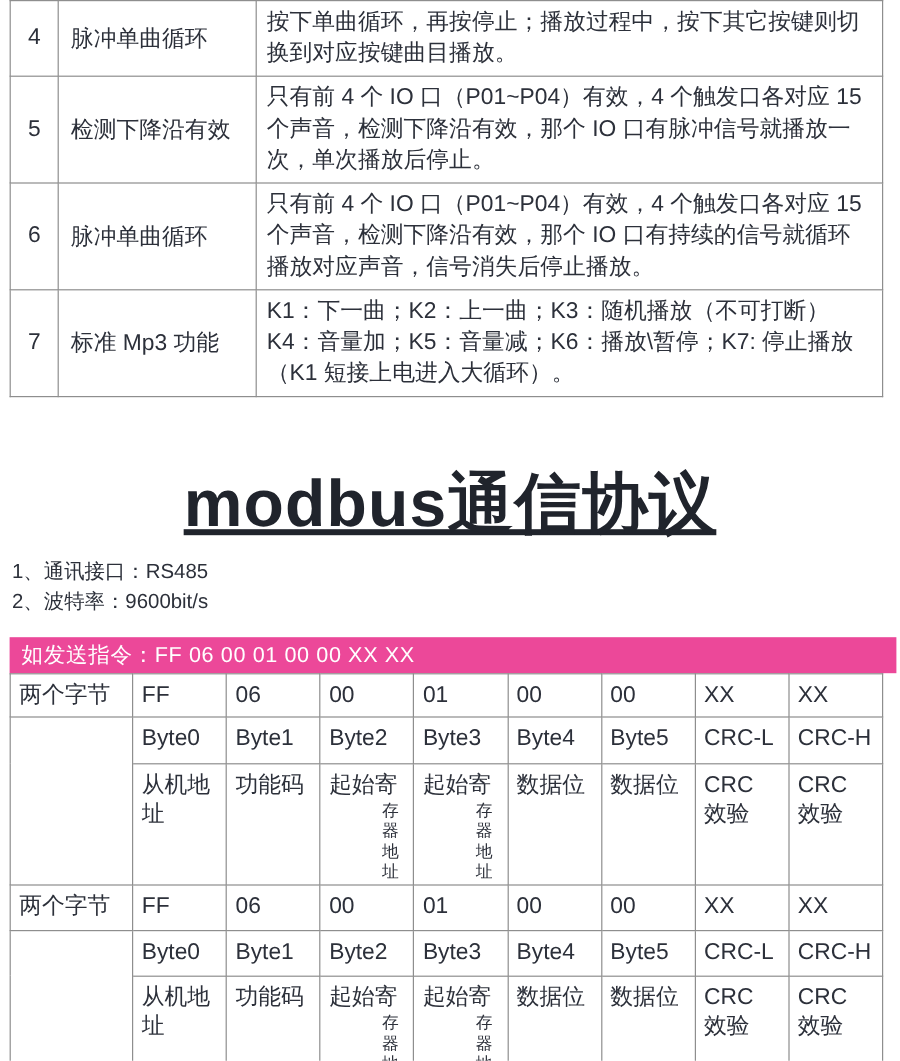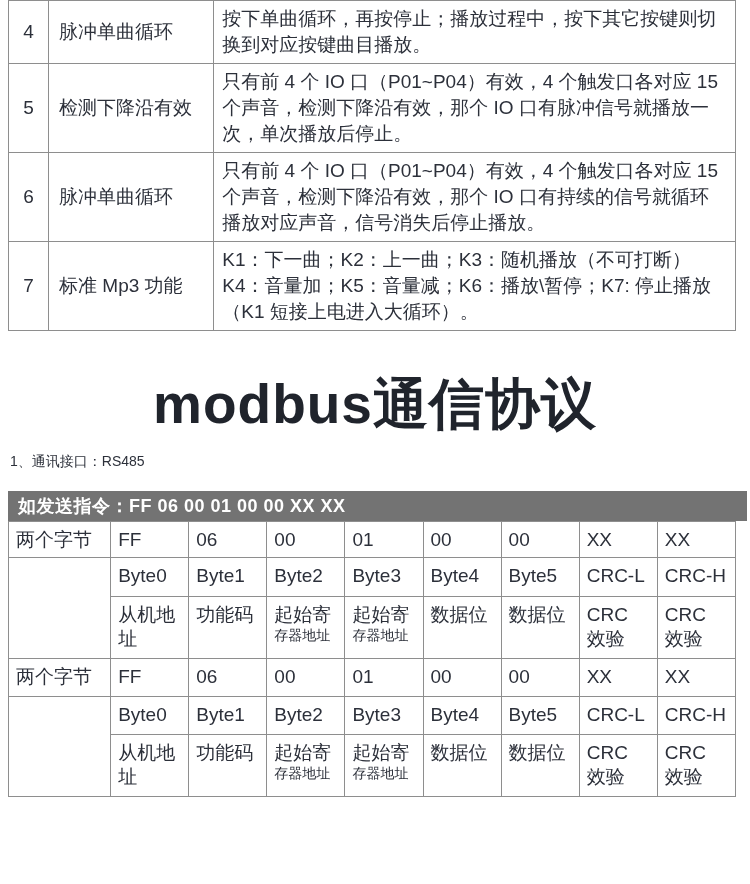--- a/index.html
+++ b/index.html
@@ -15,41 +15,41 @@
   .fn-table{margin-left:8px;width:728px;}
   .fn-table td{vertical-align:middle;font-size:19px;}
   .fn-num{text-align:center;}
   .fn-name{padding-left:10px;margin-top:20px;}
   .fn-desc{padding:5px 8px;line-height:26px;margin-top:24px;}
   .r4{height:61px}.r5{height:85px}.r6{height:81px}.r7{height:84px}
 
   
   .page-title{
     text-align:center;font-size:55px;font-weight:bold;color:#20242c;
-    margin:39px 0 10px 0;line-height:1.25;letter-spacing:1px;
+    margin:54px 0 10px 0;line-height:1.25;letter-spacing:1px;text-decoration:underline;
   }
 
   
-  .notes{margin:0 6px 0 10px;font-size:14px;line-height:25px;}
+  .notes{margin:0 6px 0 10px;font-size:17px;line-height:25px;}
   .note-line{margin:0;}
 
   
   .cmd-bar{
-    margin:17px 0 0 8px;width:729px;height:30px;background:#737373;
-    color:#ffffff;font-size:18px;font-weight:bold;line-height:30px;
+    margin:17px 0 0 8px;width:729px;height:30px;background:#ec4899;
+    color:#ffffff;font-size:18px;font-weight:normal;line-height:30px;
     padding-left:10px;letter-spacing:0.5px;
   }
 
   
   .mb-table{margin-left:8px;width:728px;}
   .mb-table td{vertical-align:top;font-size:19px;padding:6px 3px 2px 7px;line-height:24px;}
   .mr1{height:36px}.mr2{height:39px}.mr3{height:62px}
   .mr4{height:38px}.mr5{height:38px}.mr6{height:62px}
   .l2{display:block;}
-  .sm{font-size:14px;line-height:17px;}
+  .sm{font-size:14px;line-height:17px;margin-left:44px;}
 </style>
 </head>
 <body>
 
 <table class="fn-table">
   <colgroup>
       <col style="width:40px">
       <col style="width:165px">
       <col style="width:521px">
     </colgroup>
@@ -74,20 +74,21 @@
       <td class="fn-name">标准 Mp3 功能</td>
       <td class="fn-desc">K1：下一曲；K2：上一曲；K3：随机播放（不可打断）K4：音量加；K5：音量减；K6：播放\暂停；K7: 停止播放 （K1 短接上电进入大循环）。</td>
     </tr>
   </tbody>
 </table>
 
 <div class="page-title">modbus通信协议</div>
 
 <div class="notes">
   <div class="note-line">1、通讯接口：RS485</div>
+  <div class="note-line">2、波特率：9600bit/s</div>
 </div>
 
 <div class="cmd-bar">如发送指令：FF 06 00 01 00 00 XX XX</div>
 
 <table class="mb-table">
   <colgroup>
     <col style="width:102px">
     <col style="width:78px">
       <col style="width:78px">
       <col style="width:78px">

